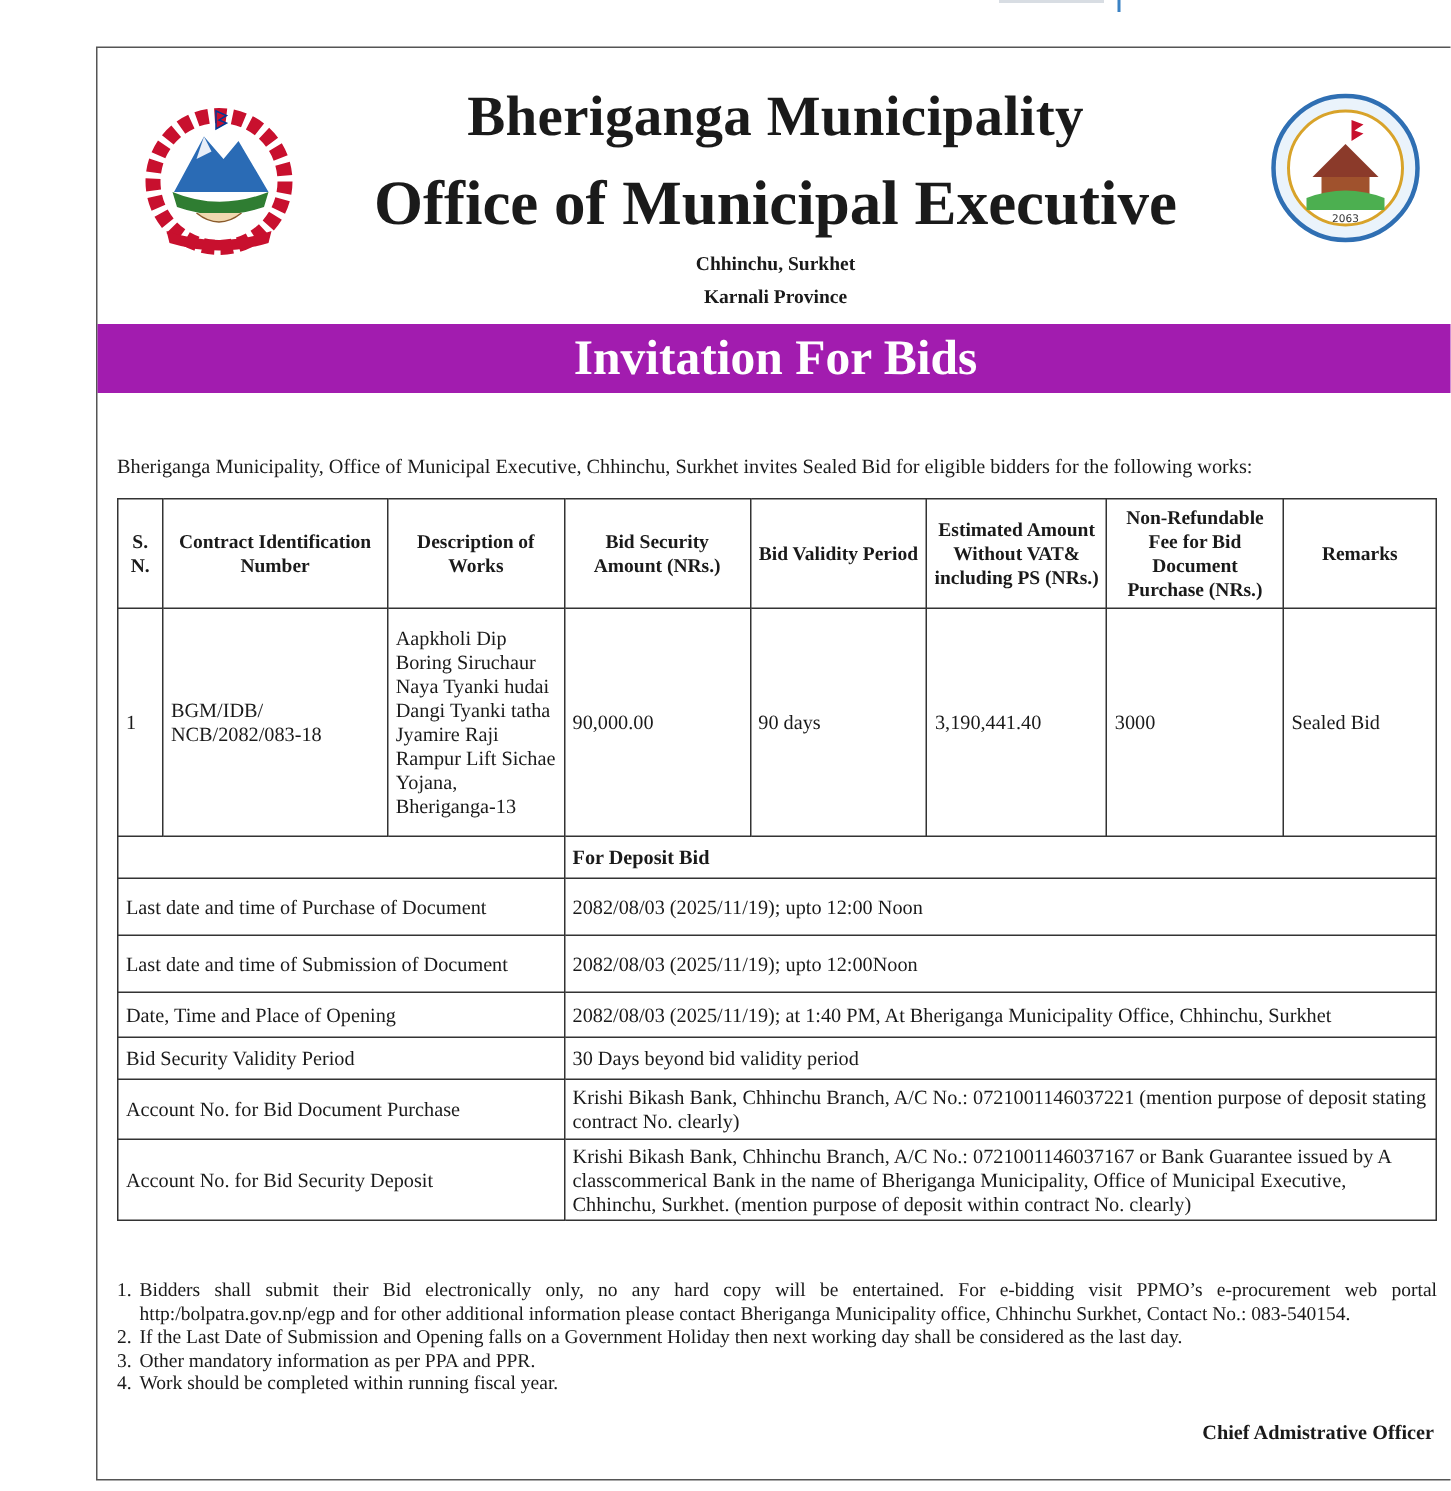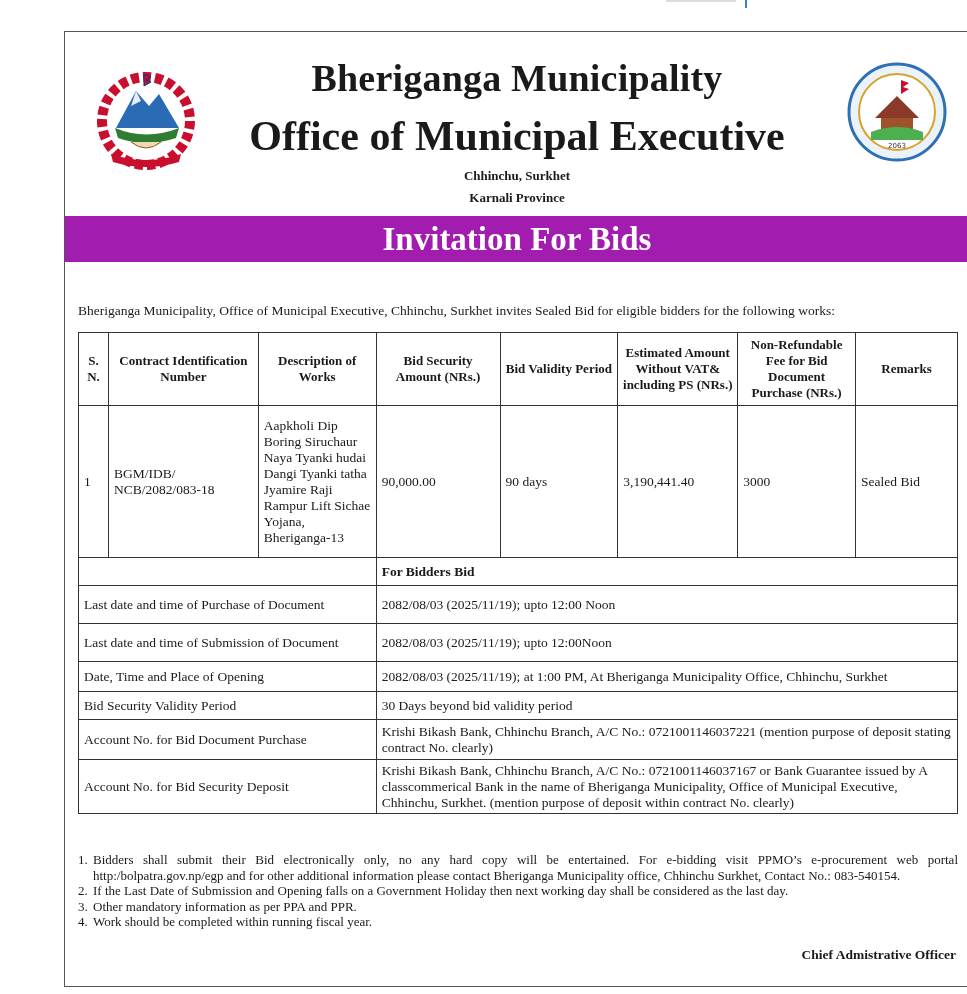--- a/index.html
+++ b/index.html
@@ -93,33 +93,33 @@
       <td>BGM/IDB/ NCB/2082/083-18</td>
       <td class="desc">Aapkholi Dip Boring Siruchaur Naya Tyanki hudai Dangi Tyanki tatha Jyamire Raji Rampur Lift Sichae Yojana, Bheriganga-13</td>
       <td>90,000.00</td>
       <td>90 days</td>
       <td>3,190,441.40</td>
       <td>3000</td>
       <td>Sealed Bid</td>
     </tr>
     <tr style="height:28px">
       <td colspan="3"></td>
-      <td colspan="5" class="fi-head">For Bidders Bid</td>
+      <td colspan="5" class="fi-head">For Deposit Bid</td>
     </tr>
     <tr class="info-row" style="height:38px">
       <td colspan="3">Last date and time of Purchase of Document</td>
       <td colspan="5">2082/08/03 (2025/11/19); upto 12:00 Noon</td>
     </tr>
     <tr class="info-row" style="height:38px">
       <td colspan="3">Last date and time of Submission of Document</td>
       <td colspan="5">2082/08/03 (2025/11/19); upto 12:00Noon</td>
     </tr>
     <tr class="info-row" style="height:30px">
       <td colspan="3">Date, Time and Place of Opening</td>
-      <td colspan="5">2082/08/03 (2025/11/19); at 1:00 PM, At Bheriganga Municipality Office, Chhinchu, Surkhet</td>
+      <td colspan="5">2082/08/03 (2025/11/19); at 1:40 PM, At Bheriganga Municipality Office, Chhinchu, Surkhet</td>
     </tr>
     <tr class="info-row" style="height:28px">
       <td colspan="3">Bid Security Validity Period</td>
       <td colspan="5">30 Days beyond bid validity period</td>
     </tr>
     <tr class="info-row" style="height:40px">
       <td colspan="3">Account No. for Bid Document Purchase</td>
       <td colspan="5">Krishi Bikash Bank, Chhinchu Branch, A/C No.: 0721001146037221 (mention purpose of deposit stating contract No. clearly)</td>
     </tr>
     <tr class="info-row" style="height:54px">

